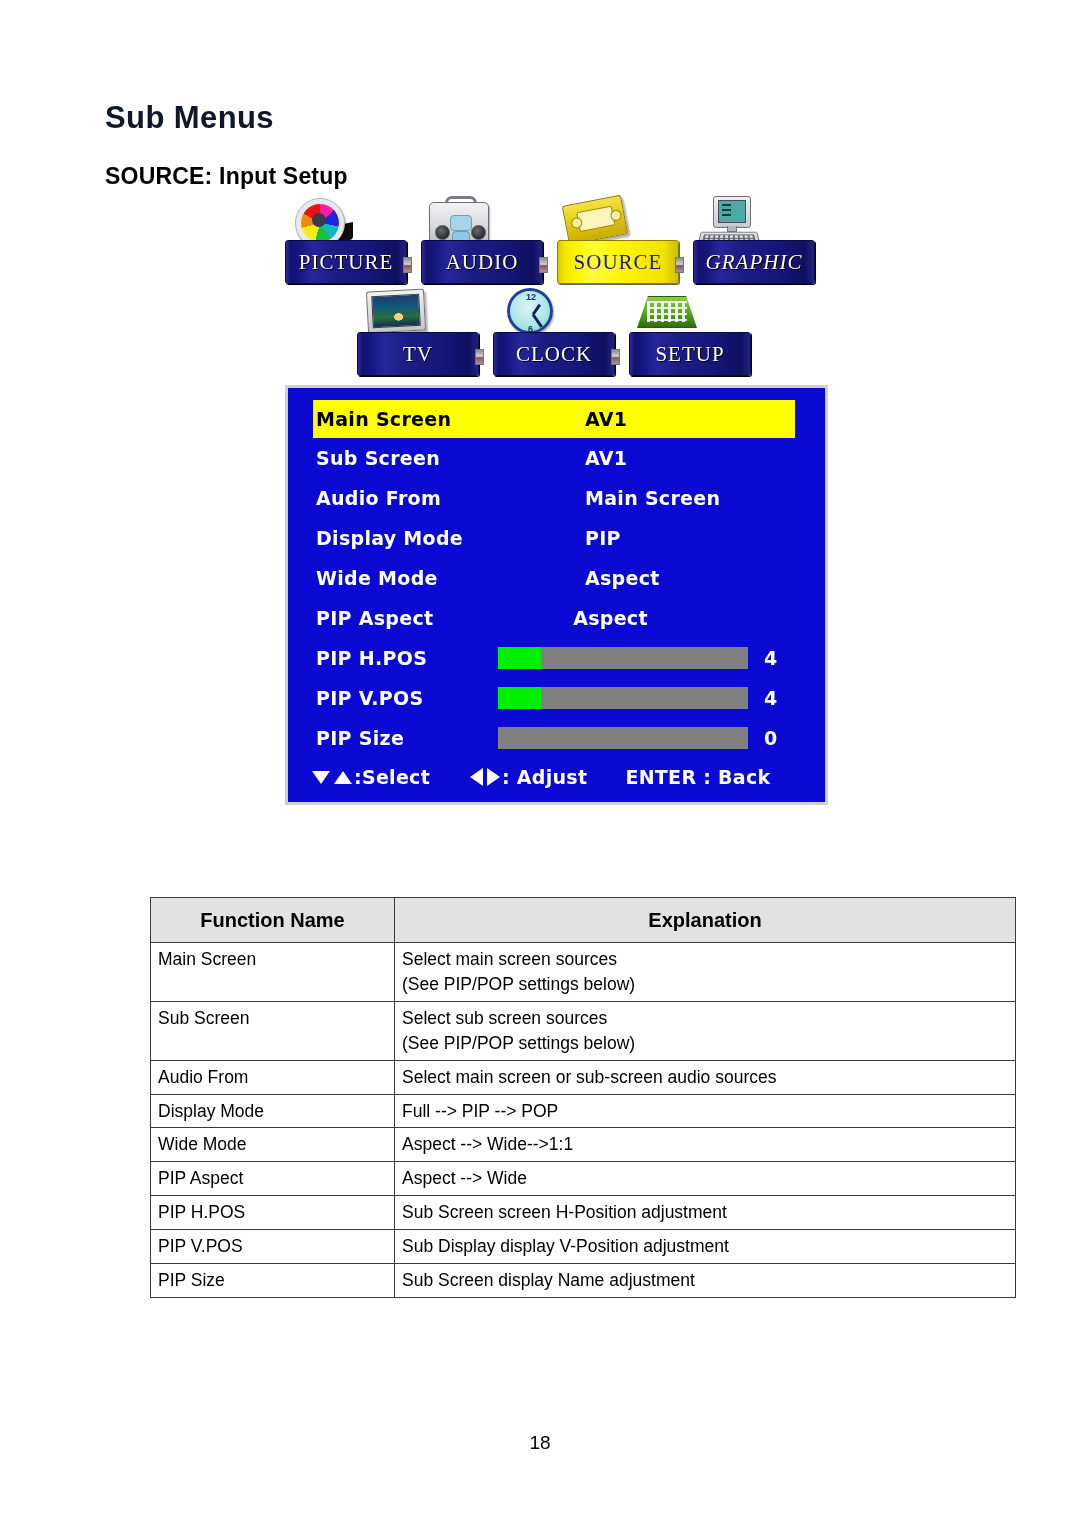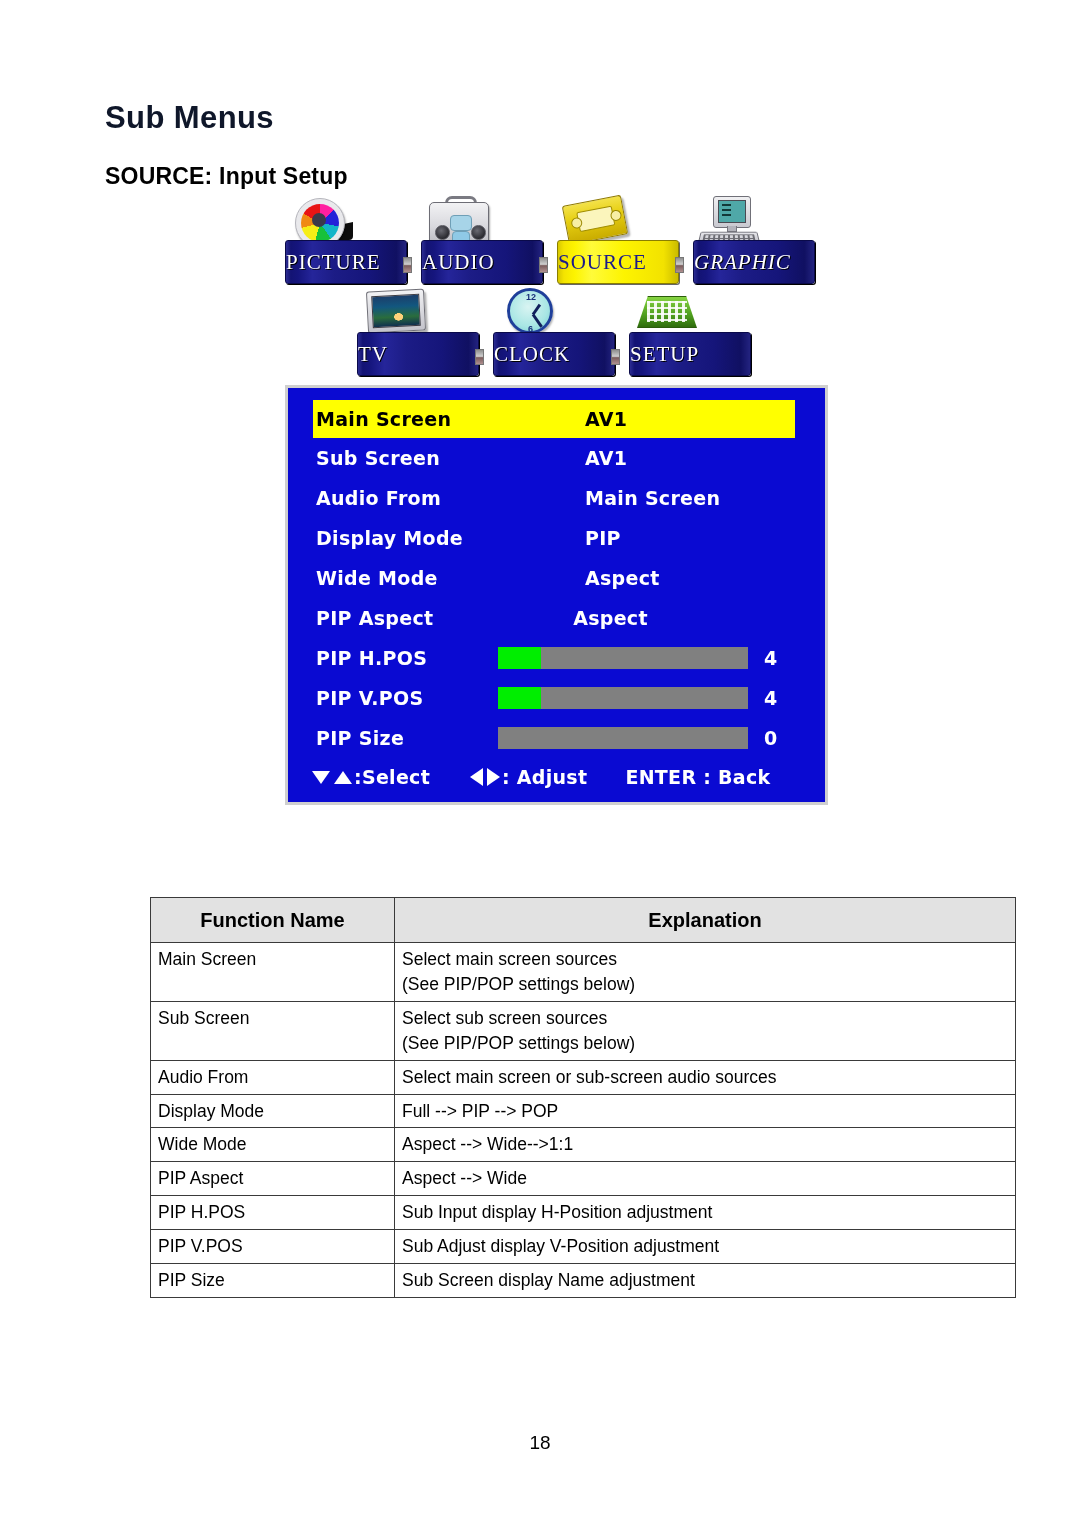--- a/index.html
+++ b/index.html
@@ -81,20 +81,21 @@
         #d8c800 0%, #f4e400 5%, #fdf400 14%,
         #fffb3a 28%, #fdf400 55%, #f2e200 88%, #cbbc00 100%);
     border: 1px solid #8a7e00;
     box-shadow: 1px 1px 0 #666;
   }
   .plate-label {
     position: absolute;
     left: 0; right: 0;
     top: 50%;
     transform: translateY(-50%);
+    text-align: center;
     font-family: "Liberation Serif", serif;
     font-size: 21px;
     font-weight: normal;
     letter-spacing: 1px;
     white-space: nowrap;
   }
   .plate.blue .plate-label {
     color: #ffffff;
     text-shadow: 1px 1px 0 #000;
   }
@@ -736,25 +737,25 @@
     <tr>
       <td>Wide Mode</td>
       <td>Aspect --&gt; Wide--&gt;1:1</td>
     </tr>
     <tr>
       <td>PIP Aspect</td>
       <td>Aspect --&gt; Wide</td>
     </tr>
     <tr>
       <td>PIP H.POS</td>
-      <td>Sub Input display H-Position adjustment</td>
+      <td>Sub Screen screen H-Position adjustment</td>
     </tr>
     <tr>
       <td>PIP V.POS</td>
-      <td>Sub Adjust display V-Position adjustment</td>
+      <td>Sub Display display V-Position adjustment</td>
     </tr>
     <tr>
       <td>PIP Size</td>
       <td>Sub Screen display Name adjustment</td>
     </tr>
   </tbody>
 </table>
 
 <div class="page-number">18</div>
 

